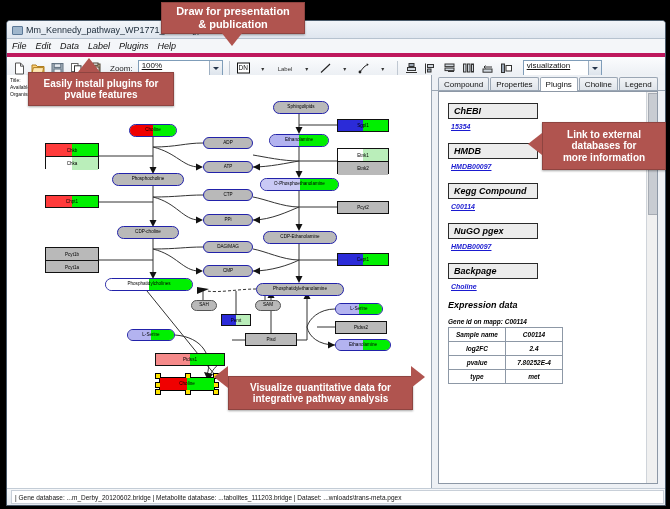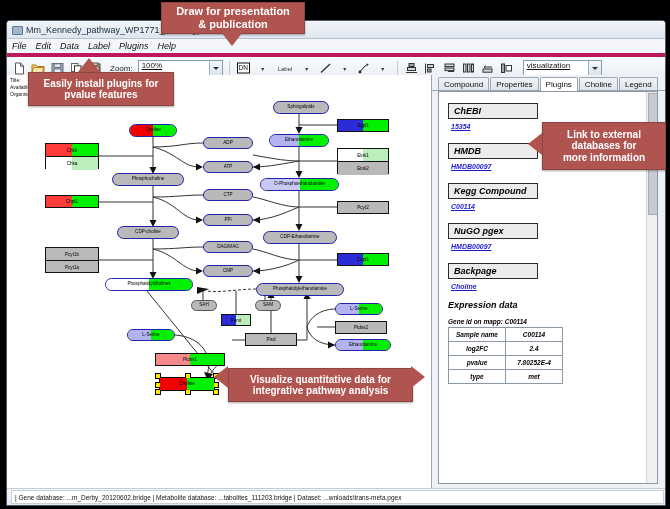--- a/index.html
+++ b/index.html
@@ -591,17 +591,17 @@
 
   <div class="callout" style="left:28px;top:72px;width:144px;height:32px;font-size:10px;white-space:pre-line;">Easily install plugins for
 pvalue features</div>
   <div class="arrow up" style="left:78px;top:58px;"></div>
 
   <div class="callout" style="left:542px;top:122px;width:122px;height:46px;font-size:10px;white-space:pre-line;">Link  to external
 databases  for
 more information</div>
   <div class="arrow left" style="left:528px;top:133px;"></div>
 
-  <div class="callout" style="left:228px;top:368px;width:183px;height:32px;font-size:10px;white-space:pre-line;">Visualize quantitative data  for
+  <div class="callout" style="left:228px;top:376px;width:183px;height:32px;font-size:10px;white-space:pre-line;">Visualize quantitative data  for
 integrative pathway analysis</div>
   <div class="arrow left" style="left:214px;top:366px;"></div>
   <div class="arrow right" style="left:411px;top:366px;"></div>
 </div>
 
 </body></html>

